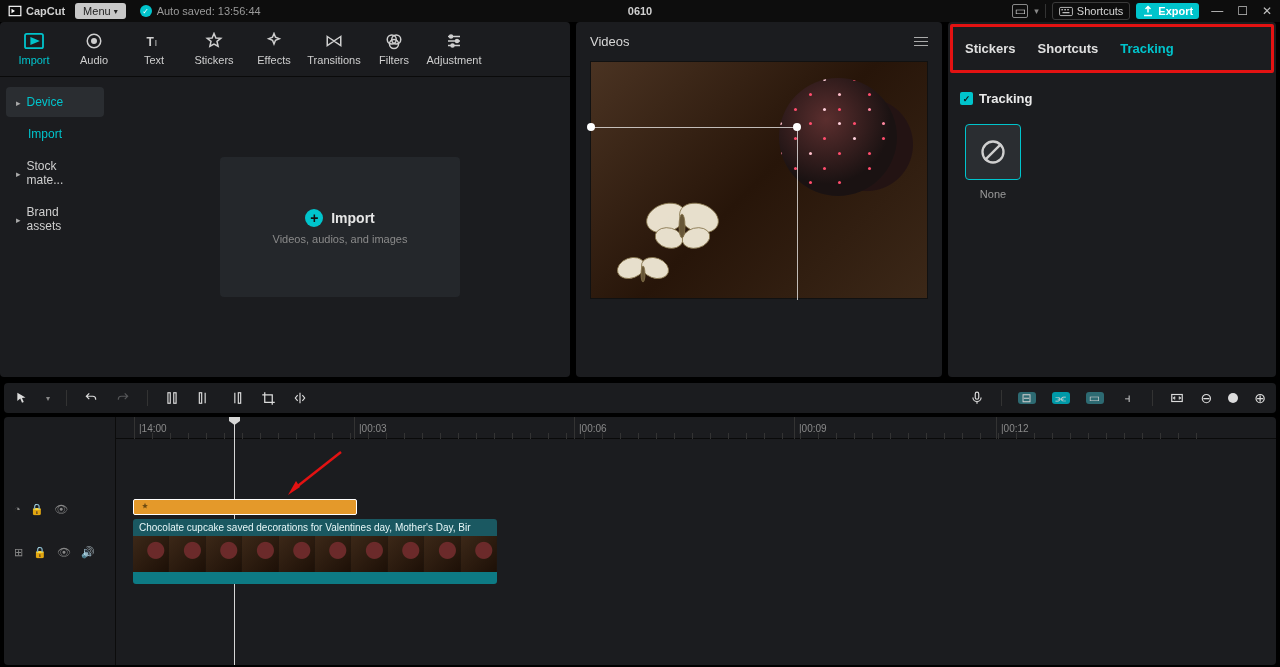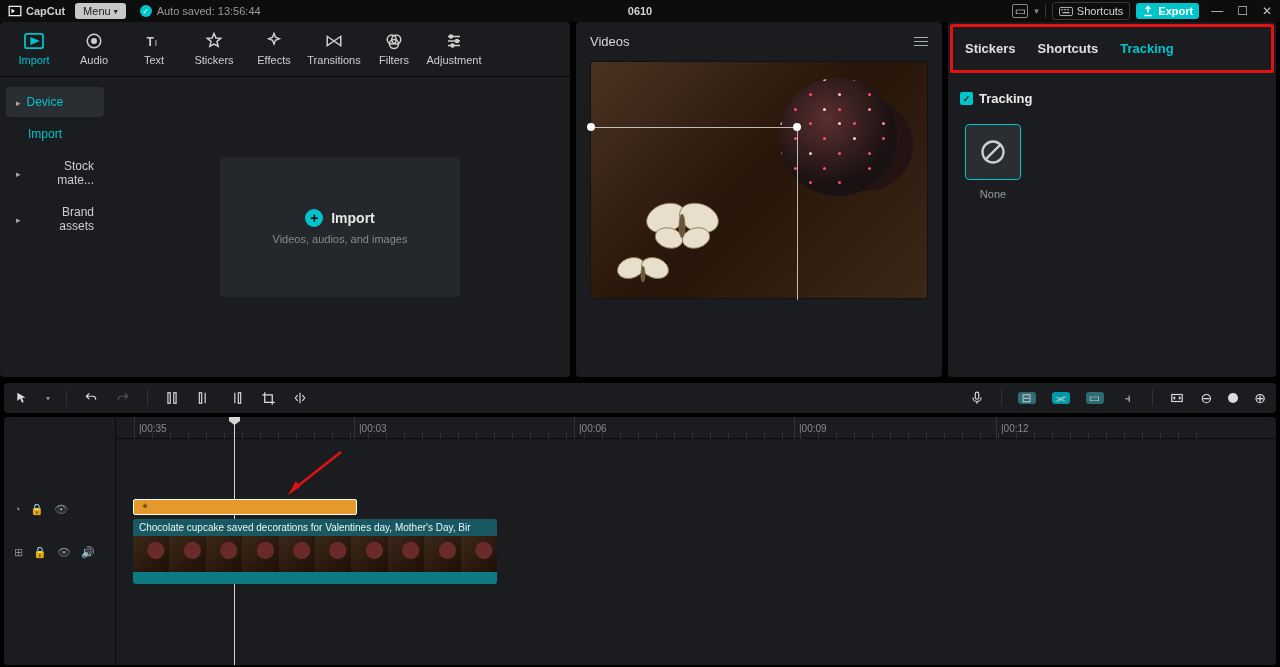--- a/index.html
+++ b/index.html
@@ -27,21 +27,21 @@
 .right{ width:328px; background:#1b1c1f; border-radius:4px; padding:0; position:relative;}
 
 
 .top-tabs{ display:flex; padding:6px 4px; border-bottom:1px solid #0a0a0a;}
 .top-tab{ width:60px; display:flex; flex-direction:column; align-items:center; gap:4px; color:#cfcfcf; font-size:11px; padding:4px 0;}
 .top-tab.active{ color:#00c4cc; }
 .top-tab svg{ width:22px; height:18px; }
 
 
 .left-body{ display:flex; flex:1;}
-.left-side{ width:110px; padding-top:8px;text-align:right; }
+.left-side{ width:110px; padding-top:8px; }
 .ls-item{ padding:8px 10px; margin:2px 6px; border-radius:4px; font-size:12px; color:#cfcfcf; display:flex; align-items:center; gap:4px;}
 .ls-item.active{ background:#2a2d31; color:#00c4cc; }
 .ls-caret::before{ content:"▸"; font-size:9px; color:#aaa; margin-right:2px;}
 .ls-item.import-link{ color:#00c4cc; padding-left:22px;}
 .import-area{ flex:1; display:flex; align-items:flex-start; justify-content:center; padding-top:80px;}
 .import-box{ width:240px; height:140px; background:#24272b; border-radius:4px; display:flex; flex-direction:column; align-items:center; justify-content:center; gap:6px;}
 .import-box .plus{ width:18px; height:18px; background:#00c4cc; border-radius:50%; color:#111; display:flex; align-items:center; justify-content:center; font-size:14px; font-weight:bold;}
 .import-box .row1{ display:flex; align-items:center; gap:8px; color:#e6e6e6; font-size:14px; font-weight:bold;}
 .import-box .sub{ color:#8a8a8a; font-size:11px;}
 
@@ -450,21 +450,21 @@
     <div class="track-hdr" style="margin-top:18px">
       <span>⊞</span>
       <span>🔒</span>
       <span>👁</span>
       <span>🔊</span>
     </div>
 
   </div>
   <div class="tl-right">
     <div class="ruler">
-      <div class="r-tick" style="left:18px">|00:35</div>
+      <div class="r-tick" style="left:18px">|14:00</div>
       <div class="r-tick" style="left:238px">|00:03</div>
       <div class="r-tick" style="left:458px">|00:06</div>
       <div class="r-tick" style="left:678px">|00:09</div>
       <div class="r-tick" style="left:880px">|00:12</div>
     <div class="subtick" style="left: 18px;"></div>
         <div class="subtick" style="left: 36px;"></div>
         <div class="subtick" style="left: 54px;"></div>
         <div class="subtick" style="left: 72px;"></div>
         <div class="subtick" style="left: 90px;"></div>
         <div class="subtick" style="left: 108px;"></div>

